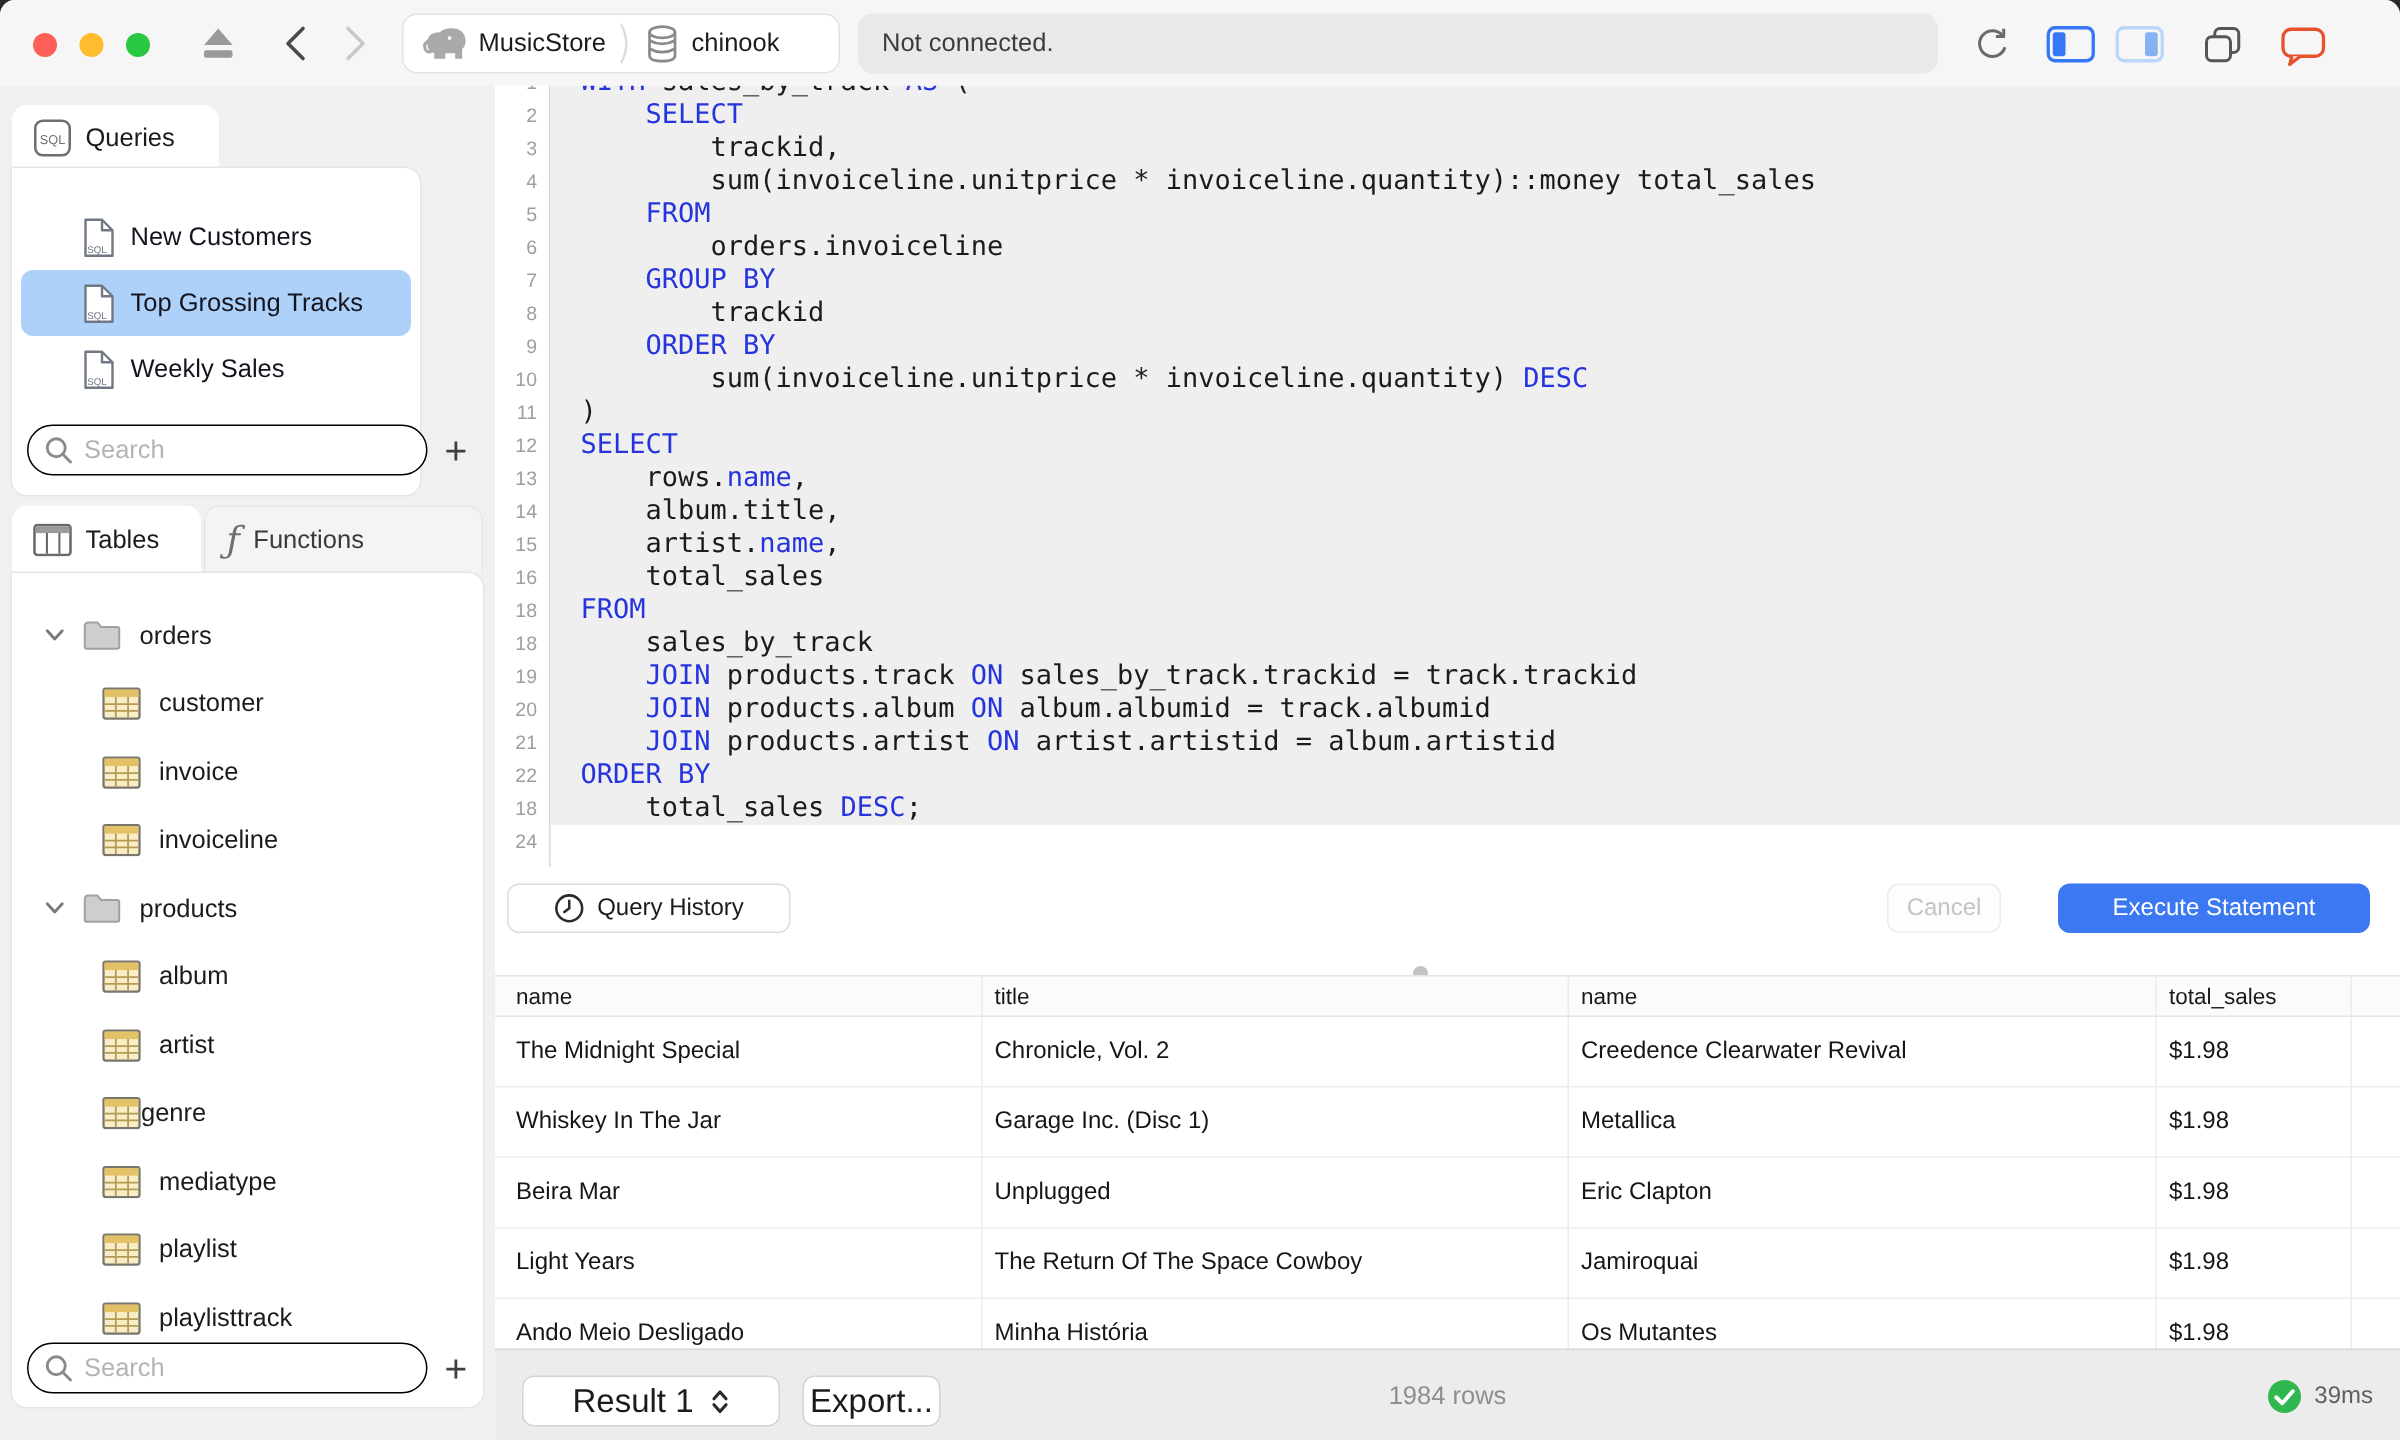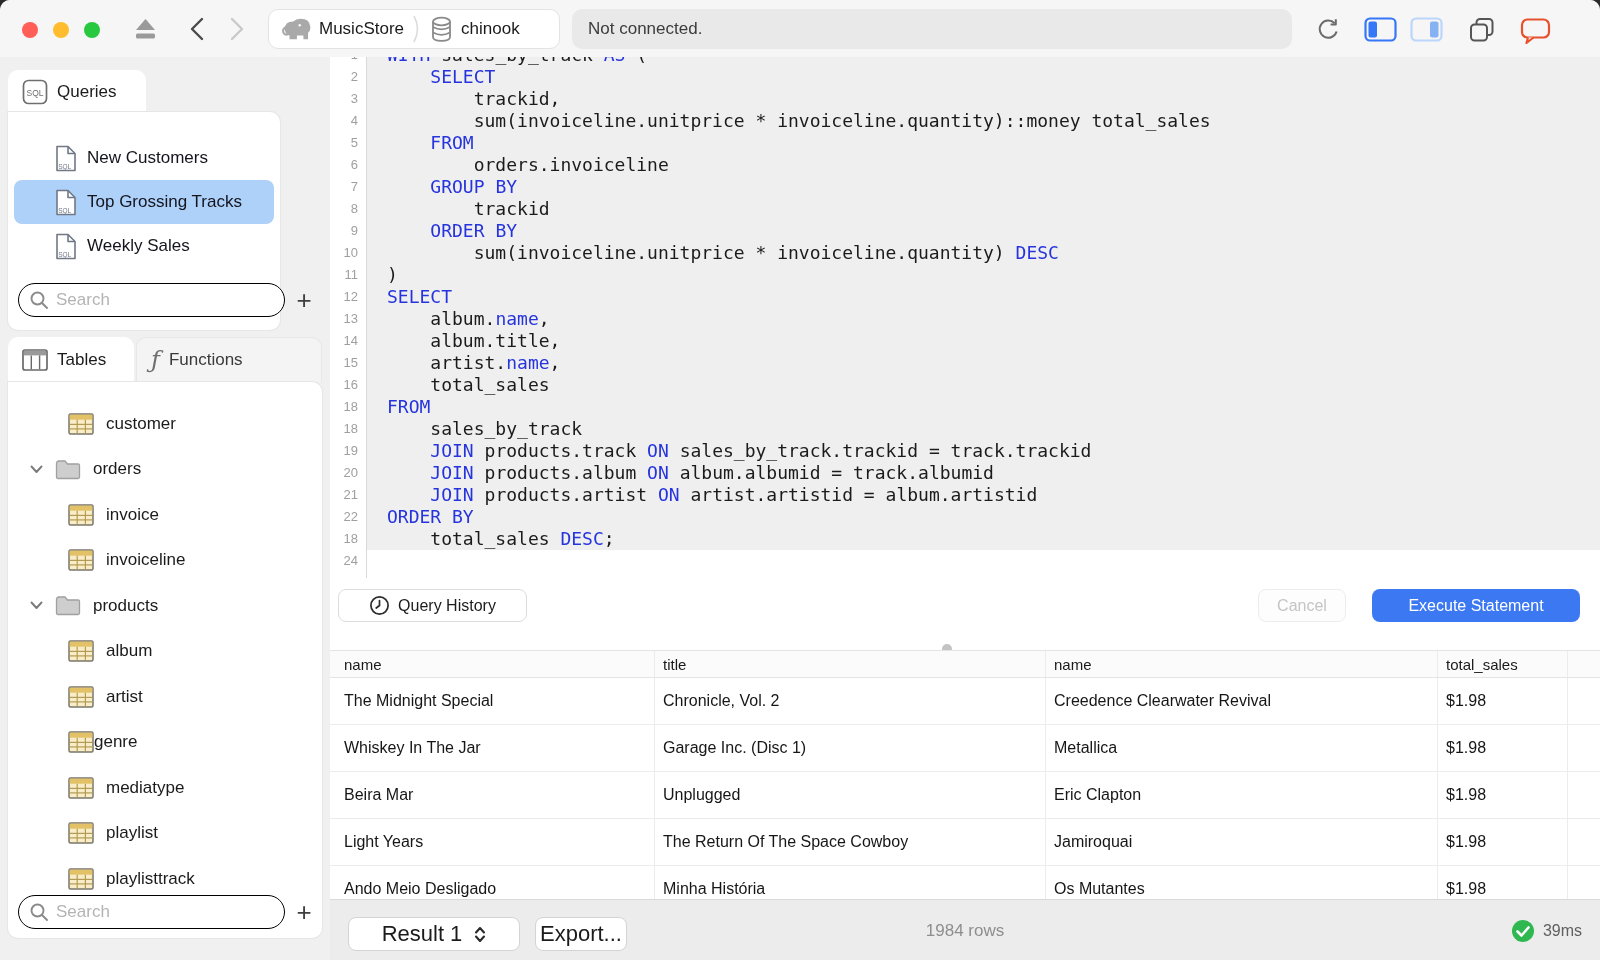--- a/index.html
+++ b/index.html
@@ -202,44 +202,44 @@
       </svg>
       <span>Tables</span>
     </div>
     <div class="card-tab inactive" style="left:136px; top:280px; width:186px; height:45px;">
       <span style="font-family:'DejaVu Serif',serif; font-style:italic; font-size:24px; color:#6f6f6f;">ƒ</span>
       <span>Functions</span>
     </div>
     <div class="card-body" style="left:8px; top:325px; width:314px; height:556px;">
       <div style="position:absolute; left:0; top:19px; right:0; height:494px; overflow:hidden;" id="table-tree">
           <div class="tree-row">
-            <span class="tw" style="margin-left:60px;">
-              <svg width="26" height="22" viewBox="0 0 26 22">
-                <rect x="1" y="1" width="24" height="20" rx="1.5" fill="#f8edc6" stroke="#79766c" stroke-width="1.5"></rect>
-                <rect x="1.7" y="1.7" width="22.6" height="5" fill="#e3c267"></rect>
-                <line x1="9.2" y1="6.7" x2="9.2" y2="20.3" stroke="#b49b55" stroke-width="1.2"></line>
-                <line x1="17.4" y1="6.7" x2="17.4" y2="20.3" stroke="#b49b55" stroke-width="1.2"></line>
-                <line x1="1.7" y1="11.4" x2="24.3" y2="11.4" stroke="#b49b55" stroke-width="1.2"></line>
-                <line x1="1.7" y1="15.9" x2="24.3" y2="15.9" stroke="#b49b55" stroke-width="1.2"></line>
-              </svg>
-            </span>
-            <span class="tree-label" style="margin-left: 12px;">customer</span>
-          </div>
-          <div class="tree-row">
             <span class="tw" style="margin-left:22px;">
               <svg width="13" height="9" viewBox="0 0 13 9">
                 <polyline points="1.5,1.5 6.5,7 11.5,1.5" fill="none" stroke="#7a7a7a" stroke-width="1.9" stroke-linecap="round" stroke-linejoin="round"></polyline>
               </svg>
             </span>
             <span class="tw" style="margin-left:12px;">
               <svg width="26" height="21" viewBox="0 0 26 21">
                 <path d="M1.5 4.5 q0 -2.5 2.5 -2.5 h6 l2.5 3 h10.5 q1.5 0 1.5 1.5 v11.5 q0 1.5 -1.5 1.5 h-20 q-1.5 0 -1.5 -1.5 z" fill="#cecece" stroke="#a0a0a0" stroke-width="1.3"></path>
               </svg>
             </span>
             <span class="tree-label" style="margin-left: 12px;">orders</span>
+          </div>
+          <div class="tree-row">
+            <span class="tw" style="margin-left:60px;">
+              <svg width="26" height="22" viewBox="0 0 26 22">
+                <rect x="1" y="1" width="24" height="20" rx="1.5" fill="#f8edc6" stroke="#79766c" stroke-width="1.5"></rect>
+                <rect x="1.7" y="1.7" width="22.6" height="5" fill="#e3c267"></rect>
+                <line x1="9.2" y1="6.7" x2="9.2" y2="20.3" stroke="#b49b55" stroke-width="1.2"></line>
+                <line x1="17.4" y1="6.7" x2="17.4" y2="20.3" stroke="#b49b55" stroke-width="1.2"></line>
+                <line x1="1.7" y1="11.4" x2="24.3" y2="11.4" stroke="#b49b55" stroke-width="1.2"></line>
+                <line x1="1.7" y1="15.9" x2="24.3" y2="15.9" stroke="#b49b55" stroke-width="1.2"></line>
+              </svg>
+            </span>
+            <span class="tree-label" style="margin-left: 12px;">customer</span>
           </div>
           <div class="tree-row">
             <span class="tw" style="margin-left:60px;">
               <svg width="26" height="22" viewBox="0 0 26 22">
                 <rect x="1" y="1" width="24" height="20" rx="1.5" fill="#f8edc6" stroke="#79766c" stroke-width="1.5"></rect>
                 <rect x="1.7" y="1.7" width="22.6" height="5" fill="#e3c267"></rect>
                 <line x1="9.2" y1="6.7" x2="9.2" y2="20.3" stroke="#b49b55" stroke-width="1.2"></line>
                 <line x1="17.4" y1="6.7" x2="17.4" y2="20.3" stroke="#b49b55" stroke-width="1.2"></line>
                 <line x1="1.7" y1="11.4" x2="24.3" y2="11.4" stroke="#b49b55" stroke-width="1.2"></line>
                 <line x1="1.7" y1="15.9" x2="24.3" y2="15.9" stroke="#b49b55" stroke-width="1.2"></line>
@@ -413,21 +413,21 @@
           <div class="code-line hl">
             <span class="ln">11</span>
             <span class="cd"><span>)</span></span>
           </div>
           <div class="code-line hl">
             <span class="ln">12</span>
             <span class="cd"><span class="k">SELECT</span></span>
           </div>
           <div class="code-line hl">
             <span class="ln">13</span>
-            <span class="cd"><span>    album.</span><span class="k">name</span><span>,</span></span>
+            <span class="cd"><span>    rows.</span><span class="k">name</span><span>,</span></span>
           </div>
           <div class="code-line hl">
             <span class="ln">14</span>
             <span class="cd"><span>    album.title,</span></span>
           </div>
           <div class="code-line hl">
             <span class="ln">15</span>
             <span class="cd"><span>    artist.</span><span class="k">name</span><span>,</span></span>
           </div>
           <div class="code-line hl">
@@ -470,21 +470,21 @@
     </div>
 
     <div class="ed-toolbar">
       <div class="btn light" style="left:8px; width:189px; gap:8px;">
         <svg width="21" height="21" viewBox="0 0 21 21">
           <circle cx="10.5" cy="10.5" r="8.6" fill="none" stroke="#2b2b2b" stroke-width="1.7"></circle>
           <path d="M10.5 5.5 V10.5 L7.2 13" fill="none" stroke="#2b2b2b" stroke-width="1.7" stroke-linecap="round"></path>
         </svg>
         <span>Query History</span>
       </div>
-      <div class="btn disabled" style="left:928px; width:88px;">
+      <div class="btn disabled" style="left:928px; width:76px;">
         <span>Cancel</span>
       </div>
       <div class="btn primary" style="left:1042px; width:208px;">
         <span>Execute Statement</span>
       </div>
     </div>
 
     <div class="splitter-dot"></div>
 
     <div class="results">

